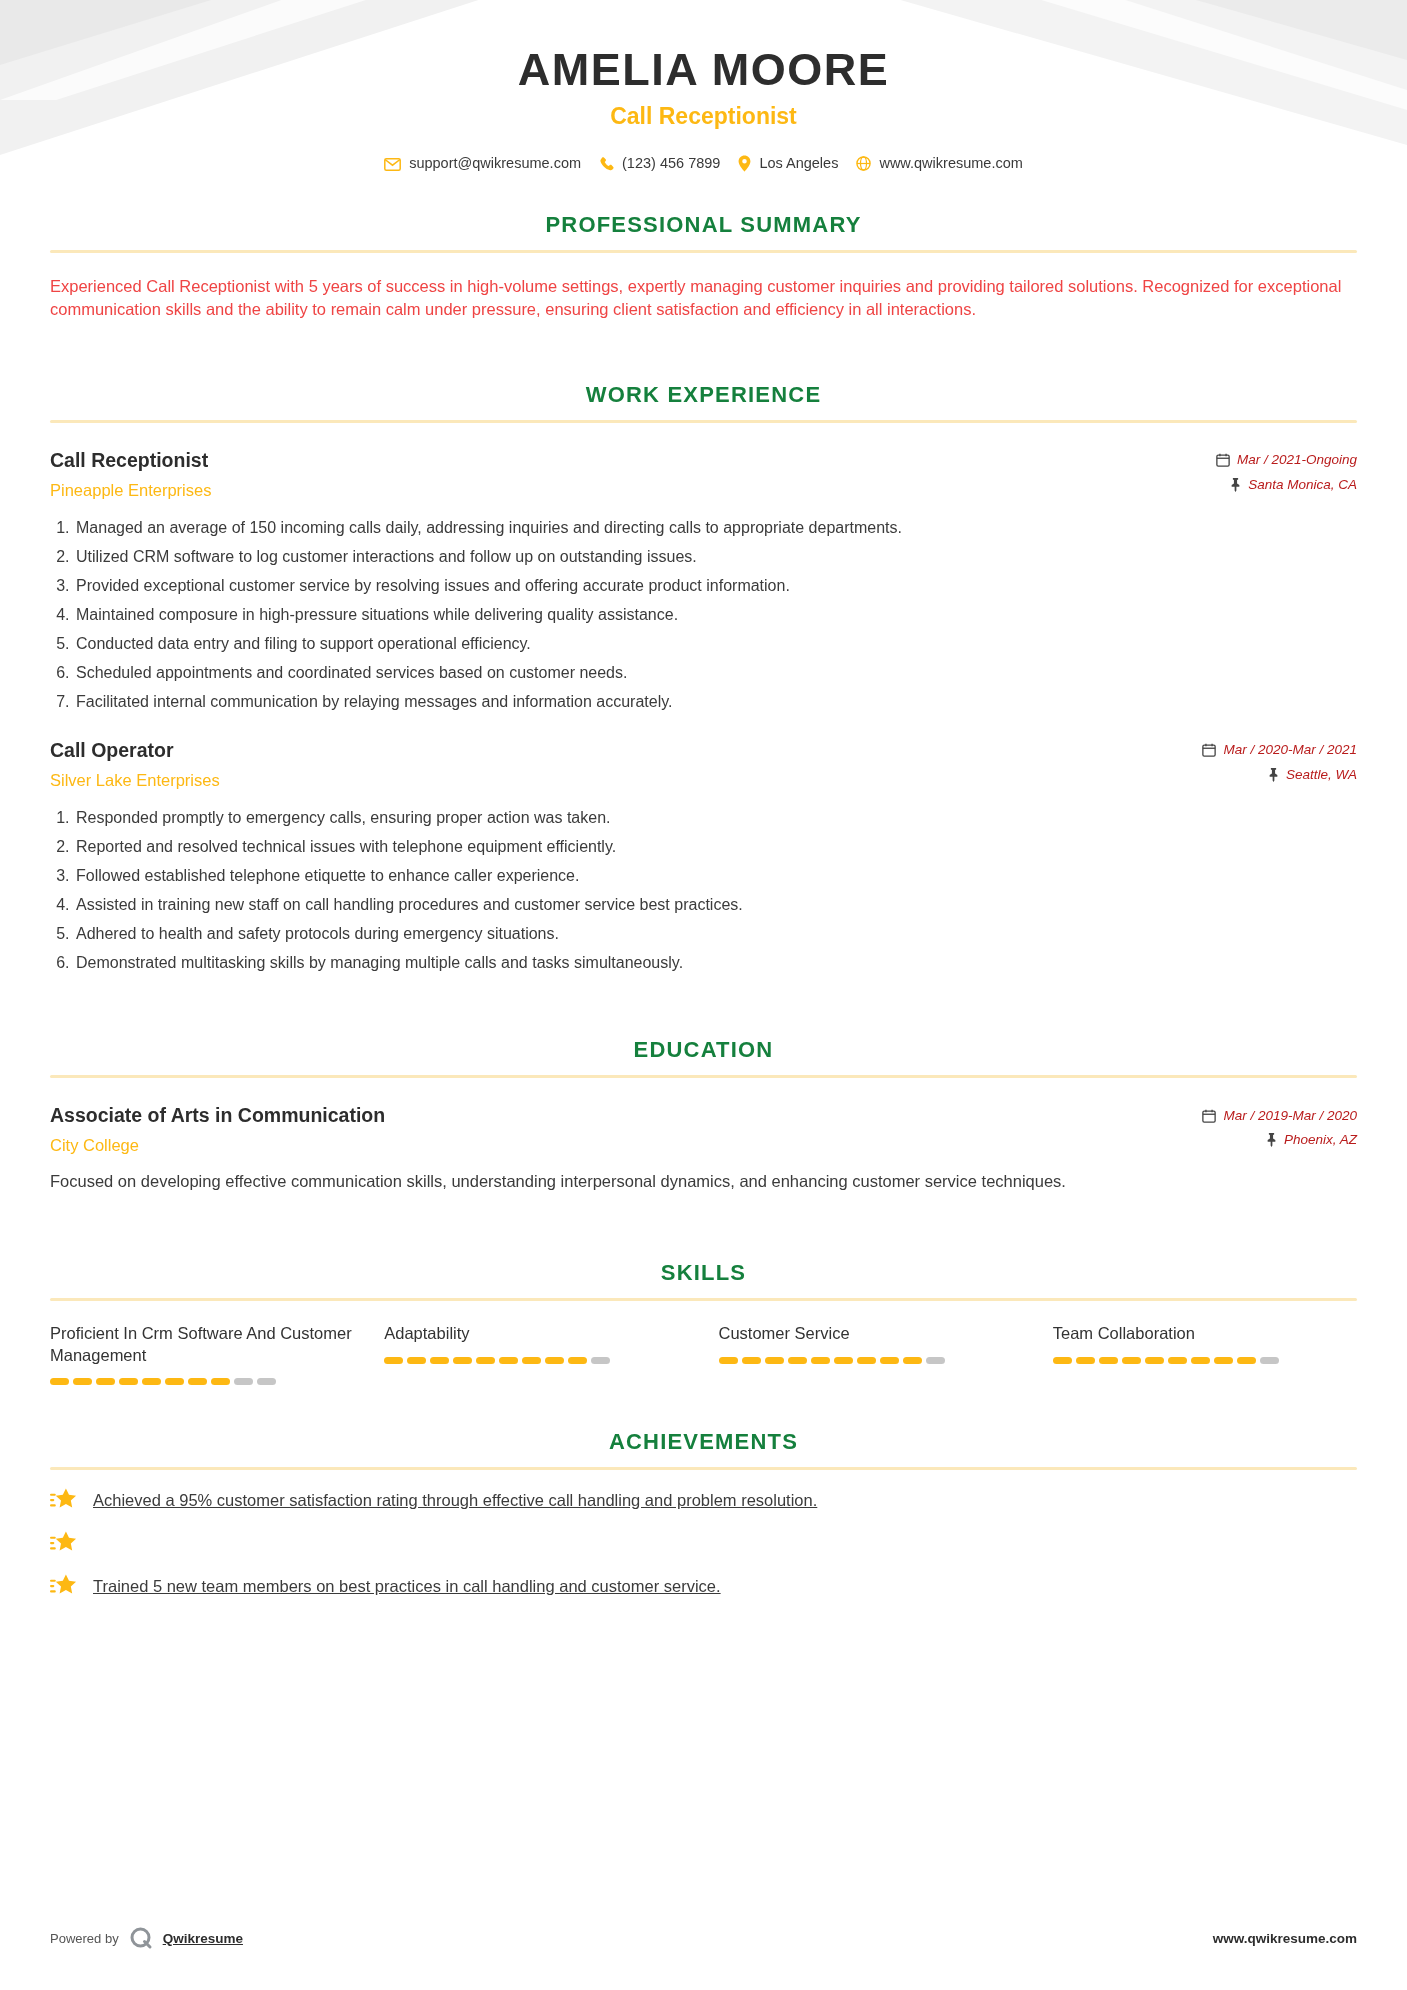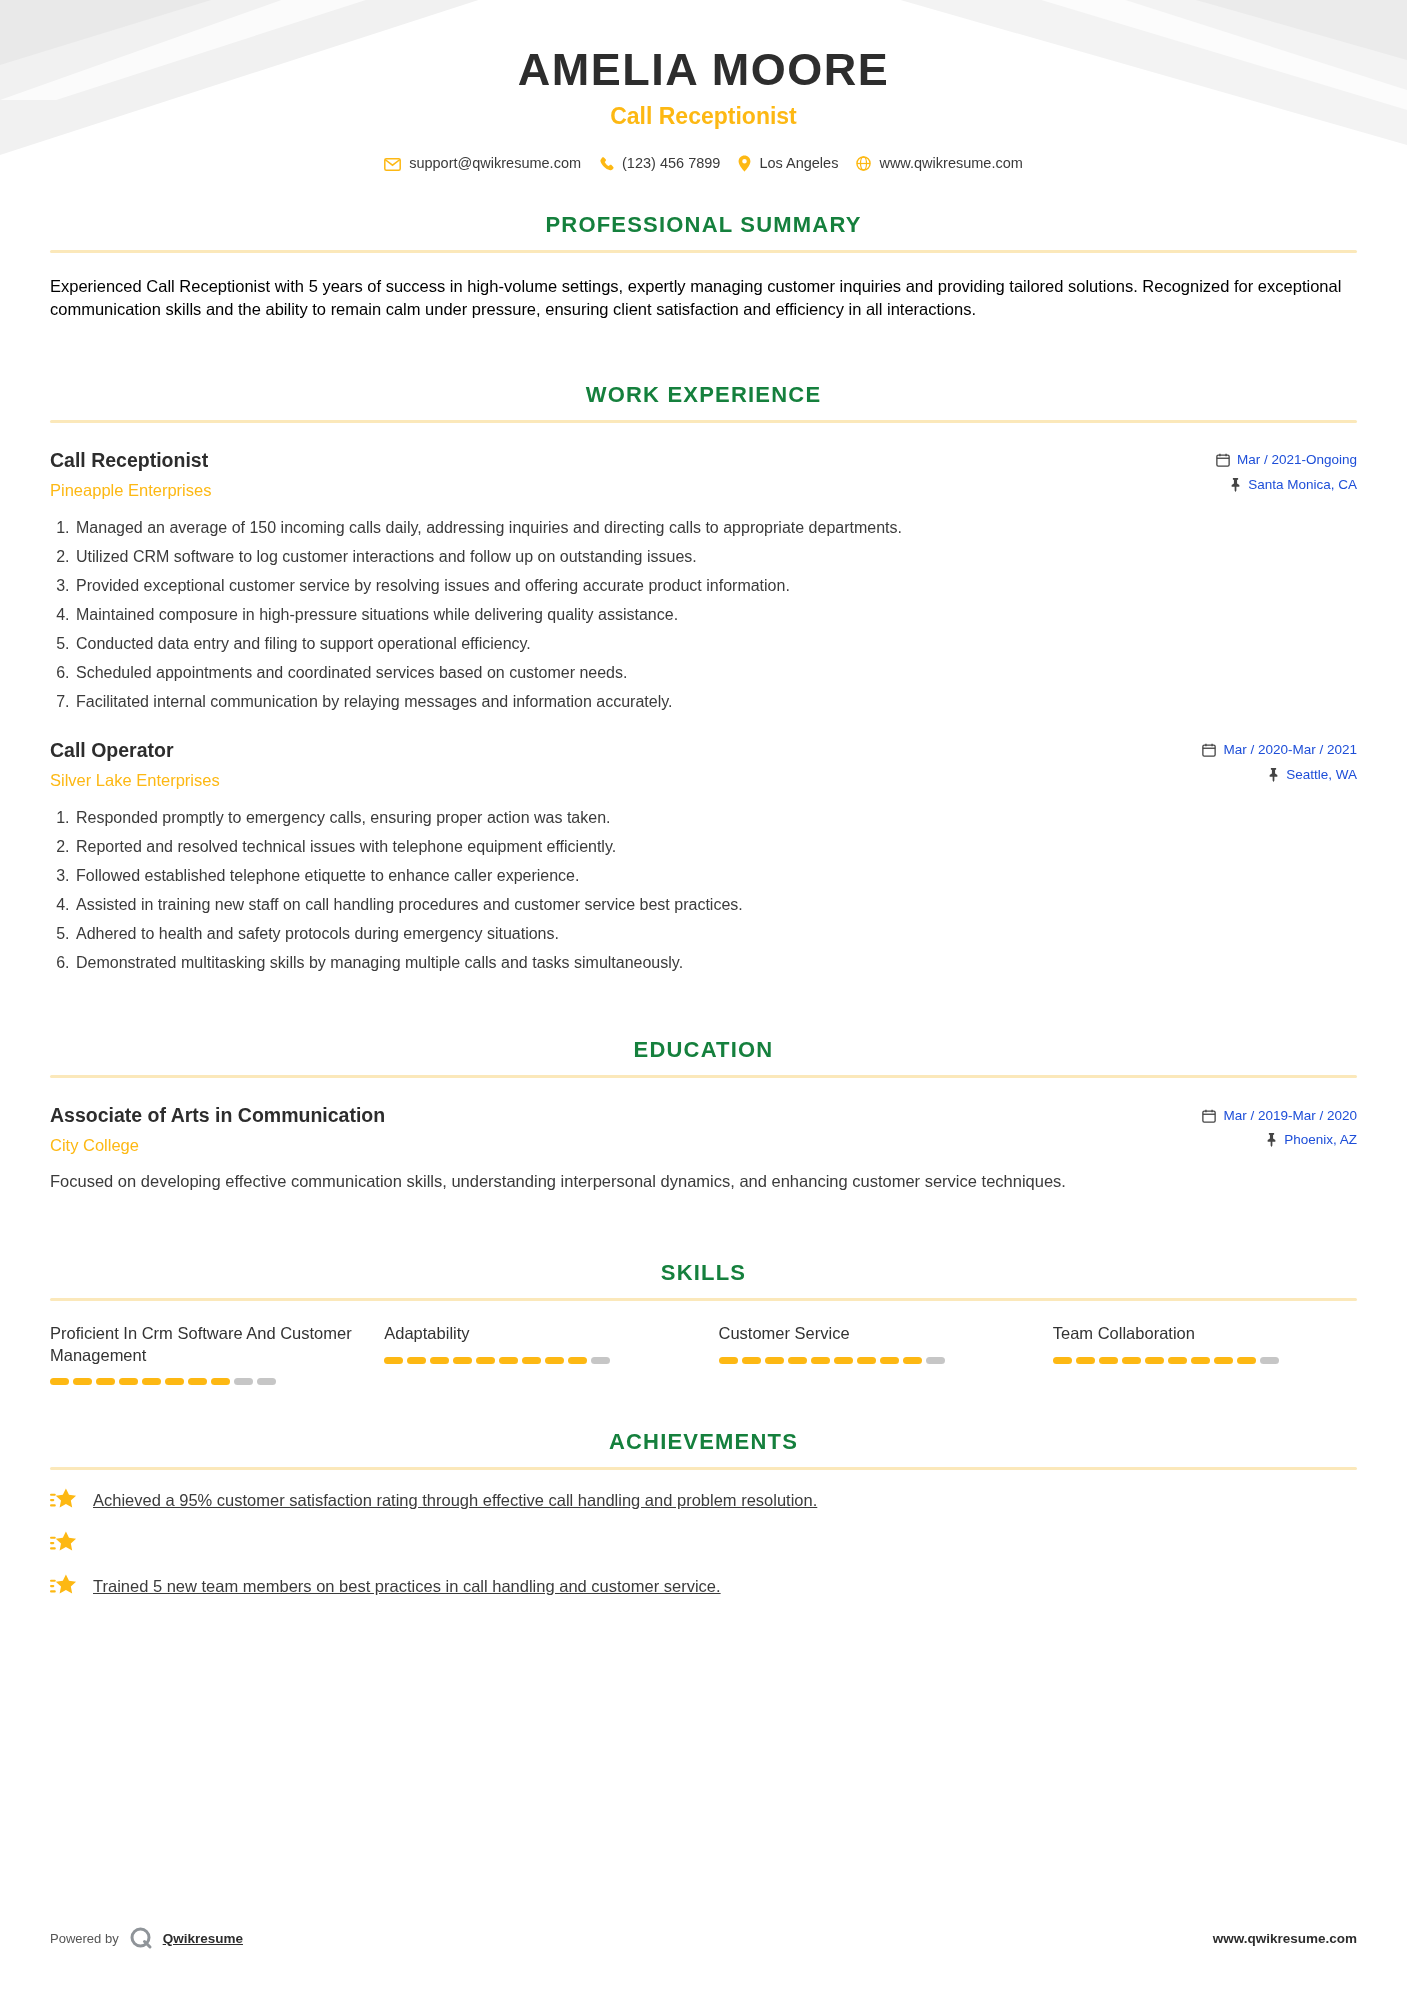--- a/index.html
+++ b/index.html
@@ -34,28 +34,28 @@
 
   .contacts { display: flex; justify-content: center; align-items: center; gap: 18px; margin-top: 24px; font-size: 14.5px; color: #3a3a3a; }
   .contact { display: flex; align-items: center; gap: 8px; cursor: pointer; }
   .icon-svg { display: inline-block; vertical-align: middle; }
 
   .section-head { text-align: center; }
   .section-title { font-size: 22px; font-weight: 700; letter-spacing: 1.2px; color: #15803d; margin: 0 0 12px 0; }
   .rule { height: 3px; background: #fbe8ba; border-radius: 2px; }
 
   .summary-section { margin-top: 40px; }
-  .summary-text { margin-top: 22px; font-size: 16.5px; line-height: 1.42; color: #000000; }
+  .summary-text { margin-top: 22px; font-size: 16.5px; line-height: 1.42; color: #ef4444; }
 
   .work-section { margin-top: 44px; }
   .job { margin-top: 26px; }
   .job-head { display: flex; justify-content: space-between; align-items: flex-start; }
   .job-title { font-size: 19.5px; font-weight: 700; color: #2d2d2d; }
   .job-company { font-size: 16.5px; color: #fdb813; margin-top: 9px; }
-  .job-meta { text-align: center; font-size: 13.5px; color: #1d4ed8; padding-top: 3px; }
+  .job-meta { text-align: center; font-size: 13.5px; color: #b91c1c; padding-top: 3px; font-style: italic; }
   .meta-row { display: flex; justify-content: flex-end; align-items: center; gap: 7px; margin-bottom: 9px; }
 
   ol.bullets { margin: 16px 0 0 0; padding-left: 24px; font-size: 16px; line-height: 1.35; }
   ol.bullets li { margin-bottom: 7.5px; padding-left: 2px; }
 
   .edu-section { margin-top: 56px; }
   .edu-desc { margin-top: 14px; font-size: 16.5px; line-height: 1.42; }
 
   .skills-section { margin-top: 50px; }
   .skills-grid { display: grid; grid-template-columns: repeat(4, 1fr); column-gap: 30px; margin-top: 22px; align-items: start; }

